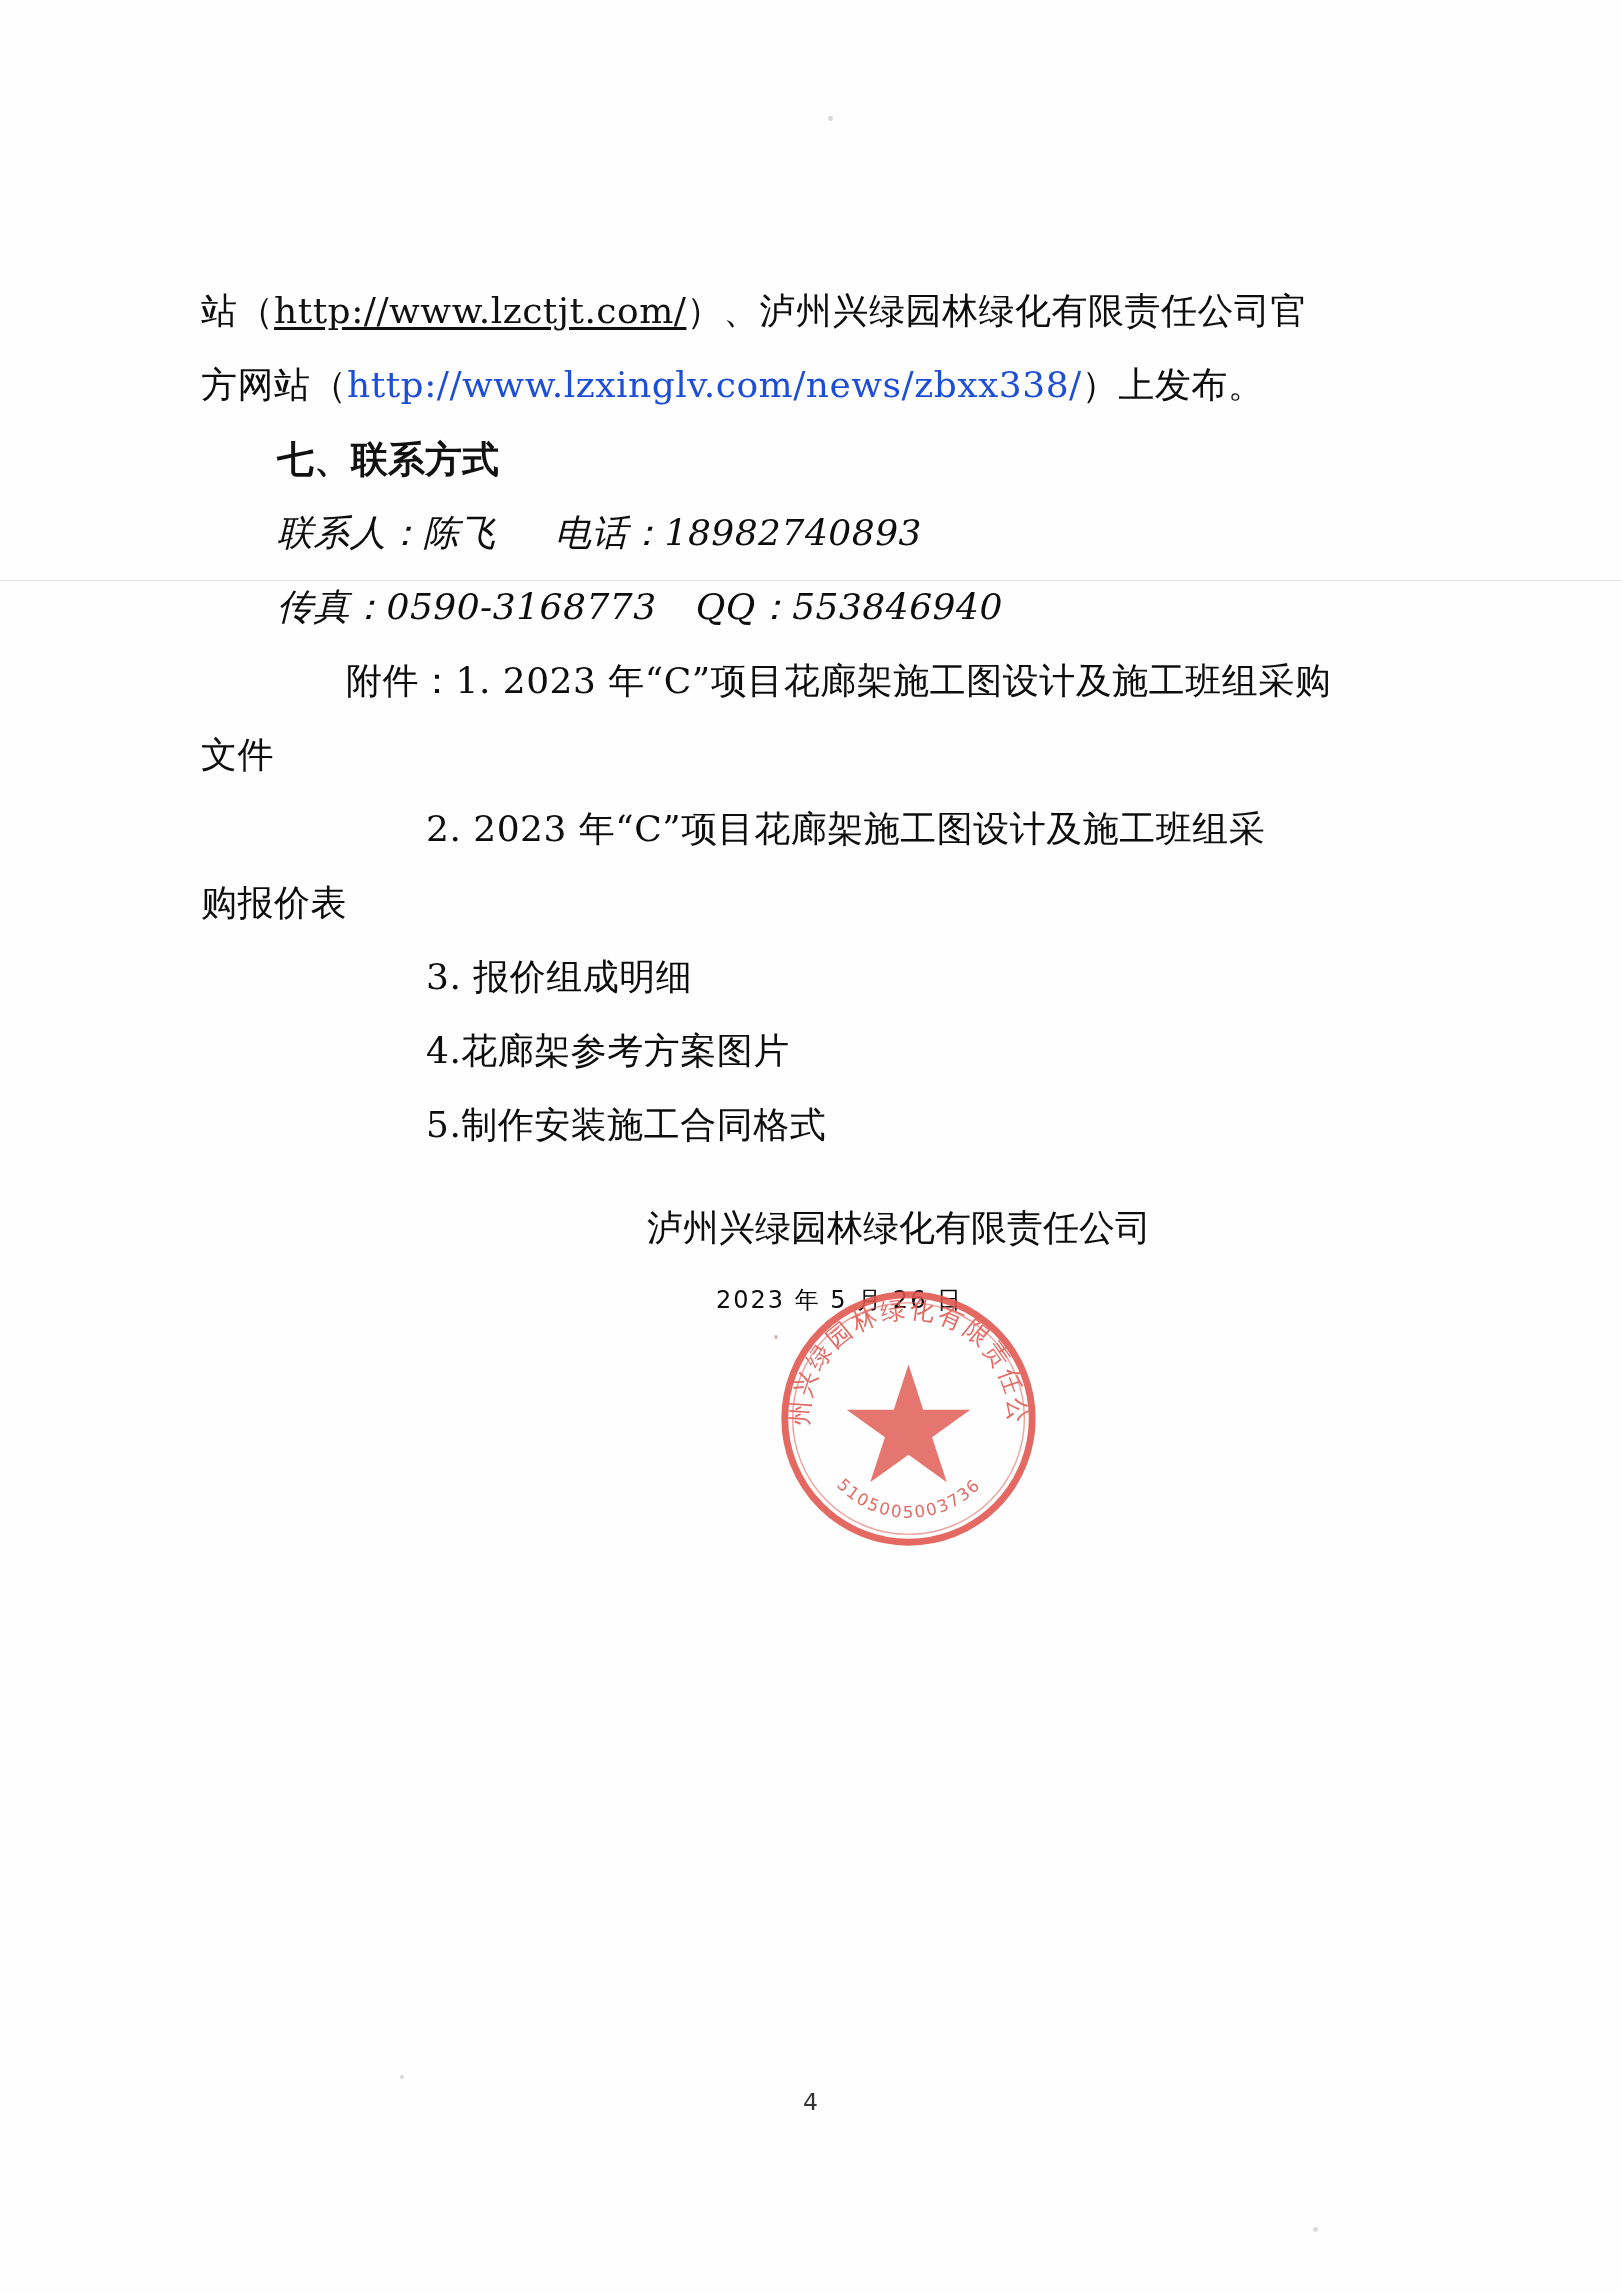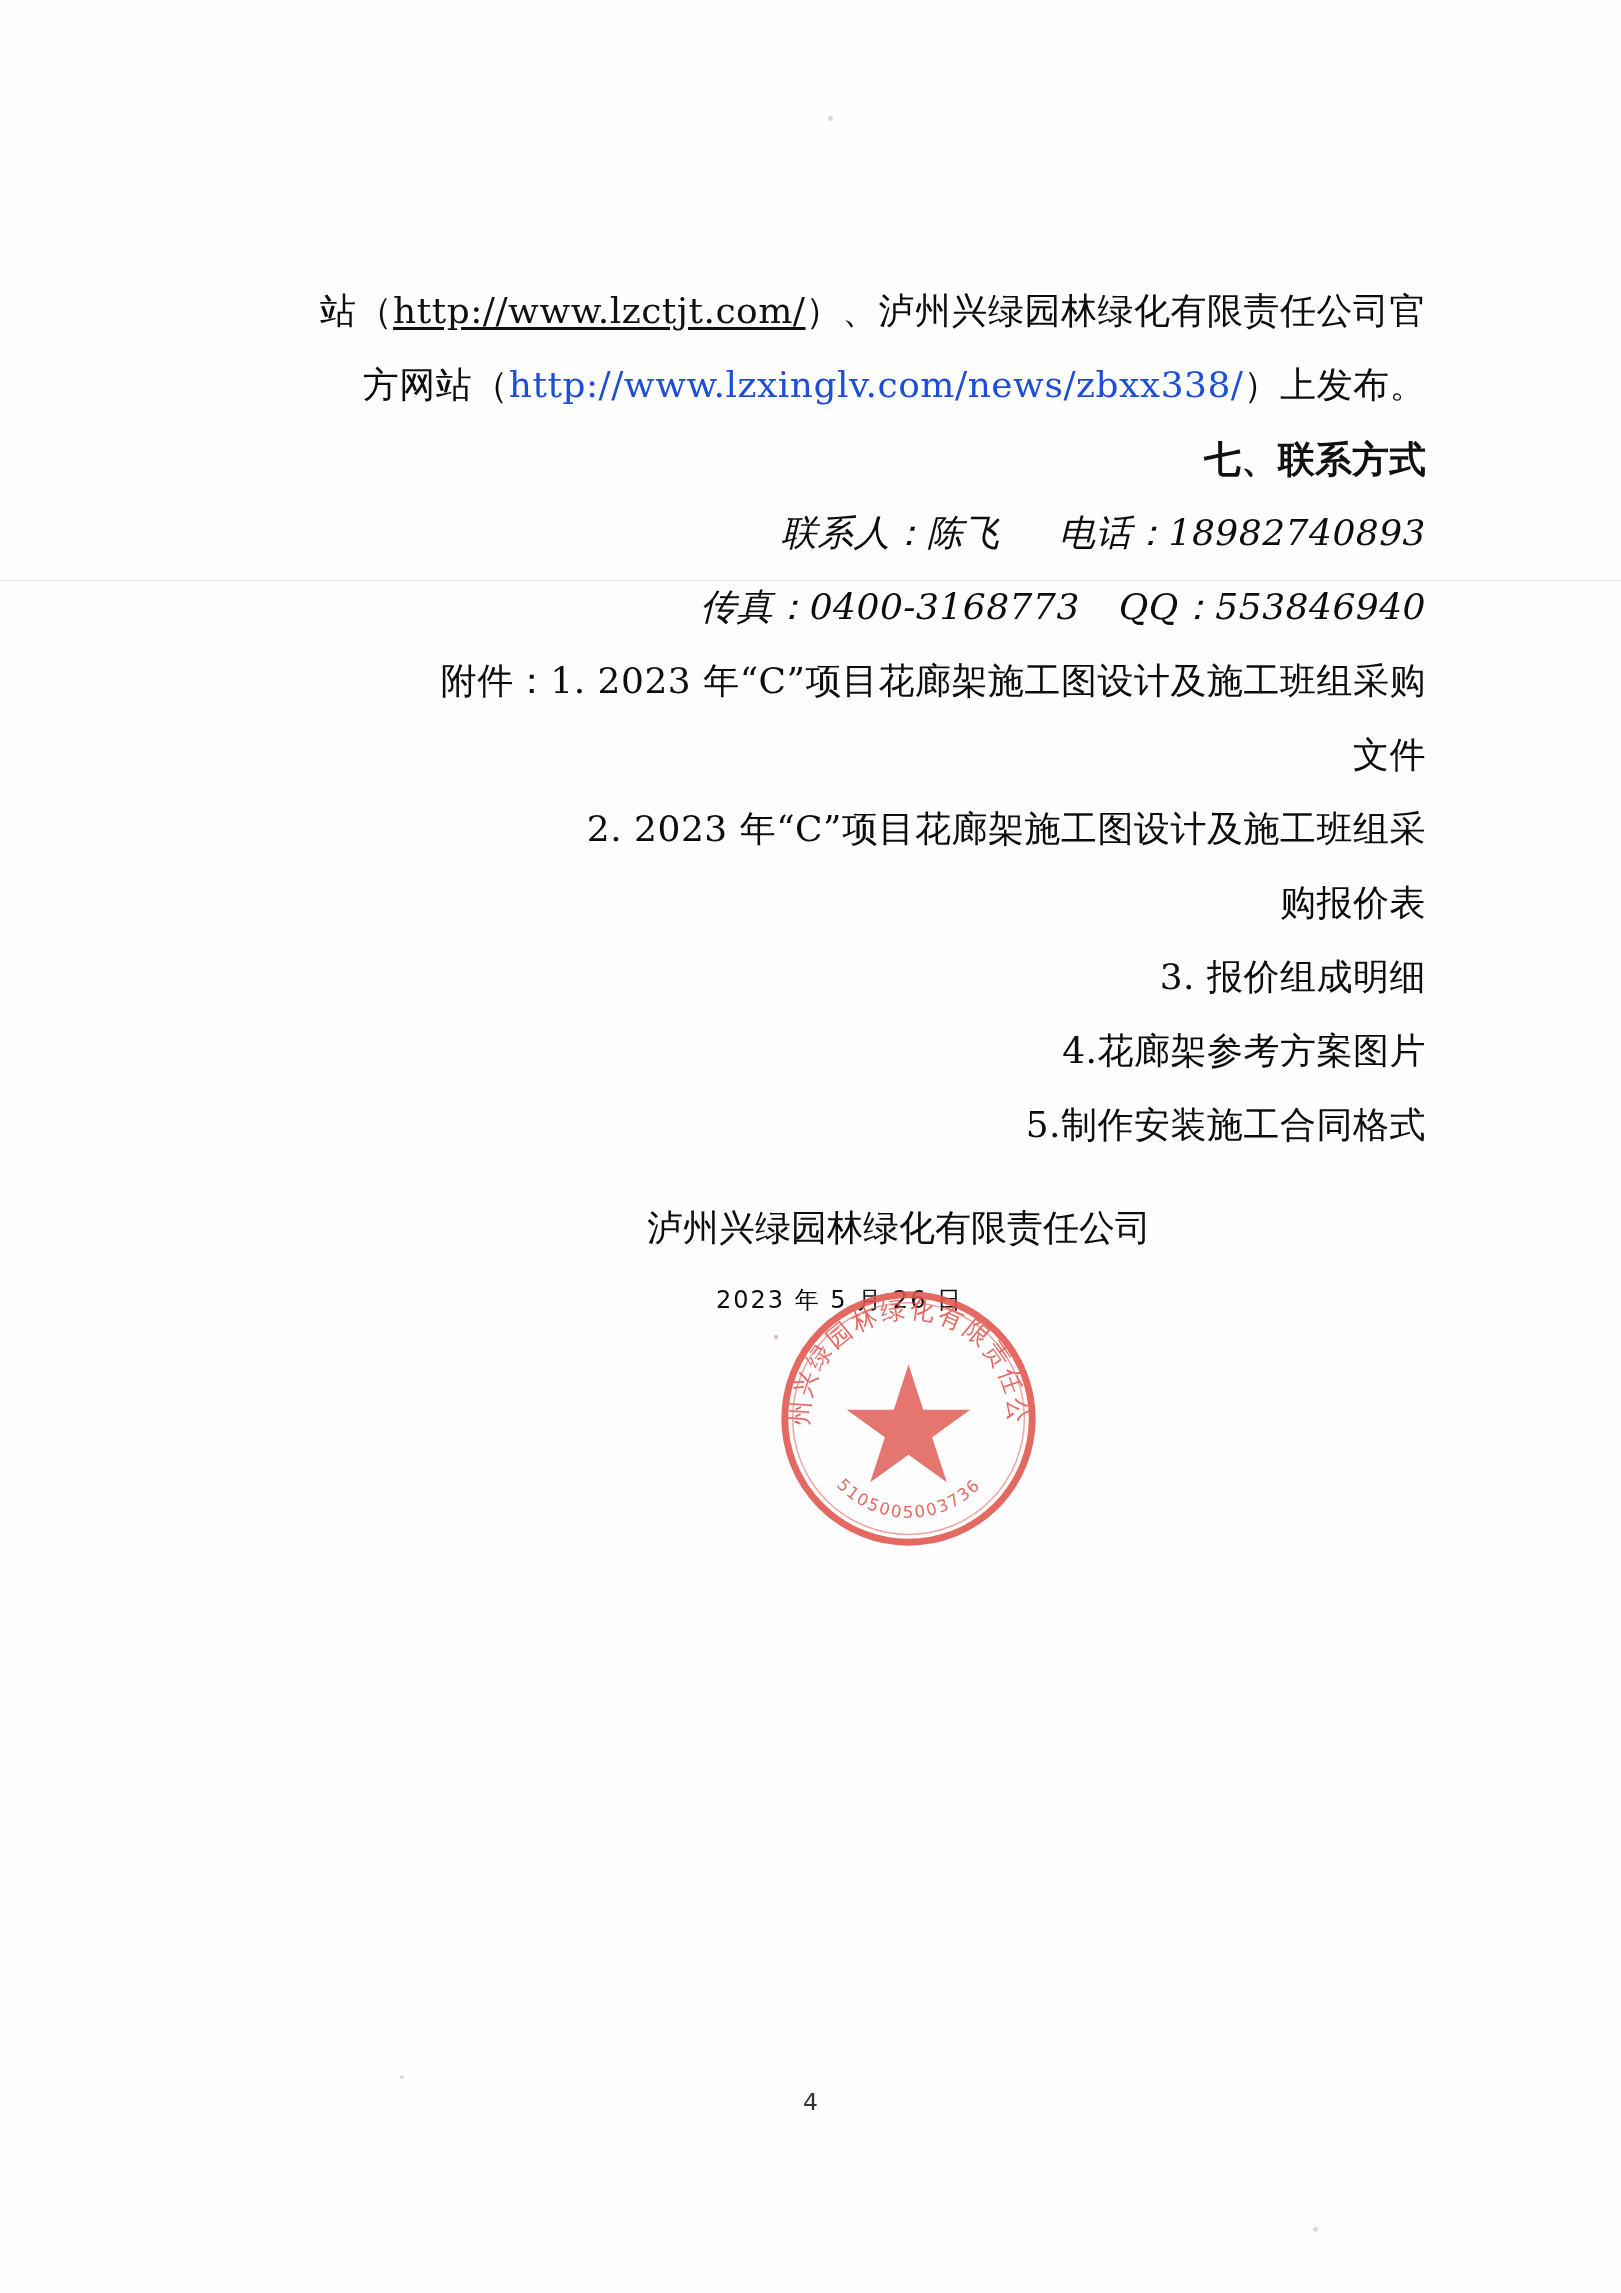--- a/index.html
+++ b/index.html
@@ -16,21 +16,20 @@
     width: 1621px;
     height: 2294px;
     background: #fefefe;
     overflow: hidden;
   }
   .content {
     position: absolute;
     left: 201px;
     top: 274px;
     width: 1225px;
-    text-align: right;
   }
   .line {
     font-size: 36px;
     line-height: 74px;
     letter-spacing: 0.5px;
     white-space: nowrap;
     color: #0d0d0d;
   }
   .indent-1 { padding-left: 76px; font-style: italic; }
   .indent-2 { padding-left: 145px; }
@@ -138,21 +137,21 @@
       <span>方网站（</span><span class="nolink">http://www.lzxinglv.com/news/zbxx338/</span><span>）上发布。</span>
     </div>
 
     <div class="heading">七、联系方式</div>
 
     <div class="line indent-1">
       <span>联系人：</span><span>陈飞</span><span class="gap-sm"></span><span>电话：</span><span>18982740893</span>
     </div>
 
     <div class="line indent-1">
-      <span>传真：</span><span>0400-3168773</span><span class="gap-md"></span><span>QQ：</span><span>553846940</span>
+      <span>传真：</span><span>0590-3168773</span><span class="gap-md"></span><span>QQ：</span><span>553846940</span>
     </div>
 
     <div class="line indent-2">
       <span>附件：</span><span>1. 2023 年“C”项目花廊架施工图设计及施工班组采购</span>
     </div>
 
     <div class="line">文件</div>
 
     <div class="line indent-3">2. 2023 年“C”项目花廊架施工图设计及施工班组采</div>
 

